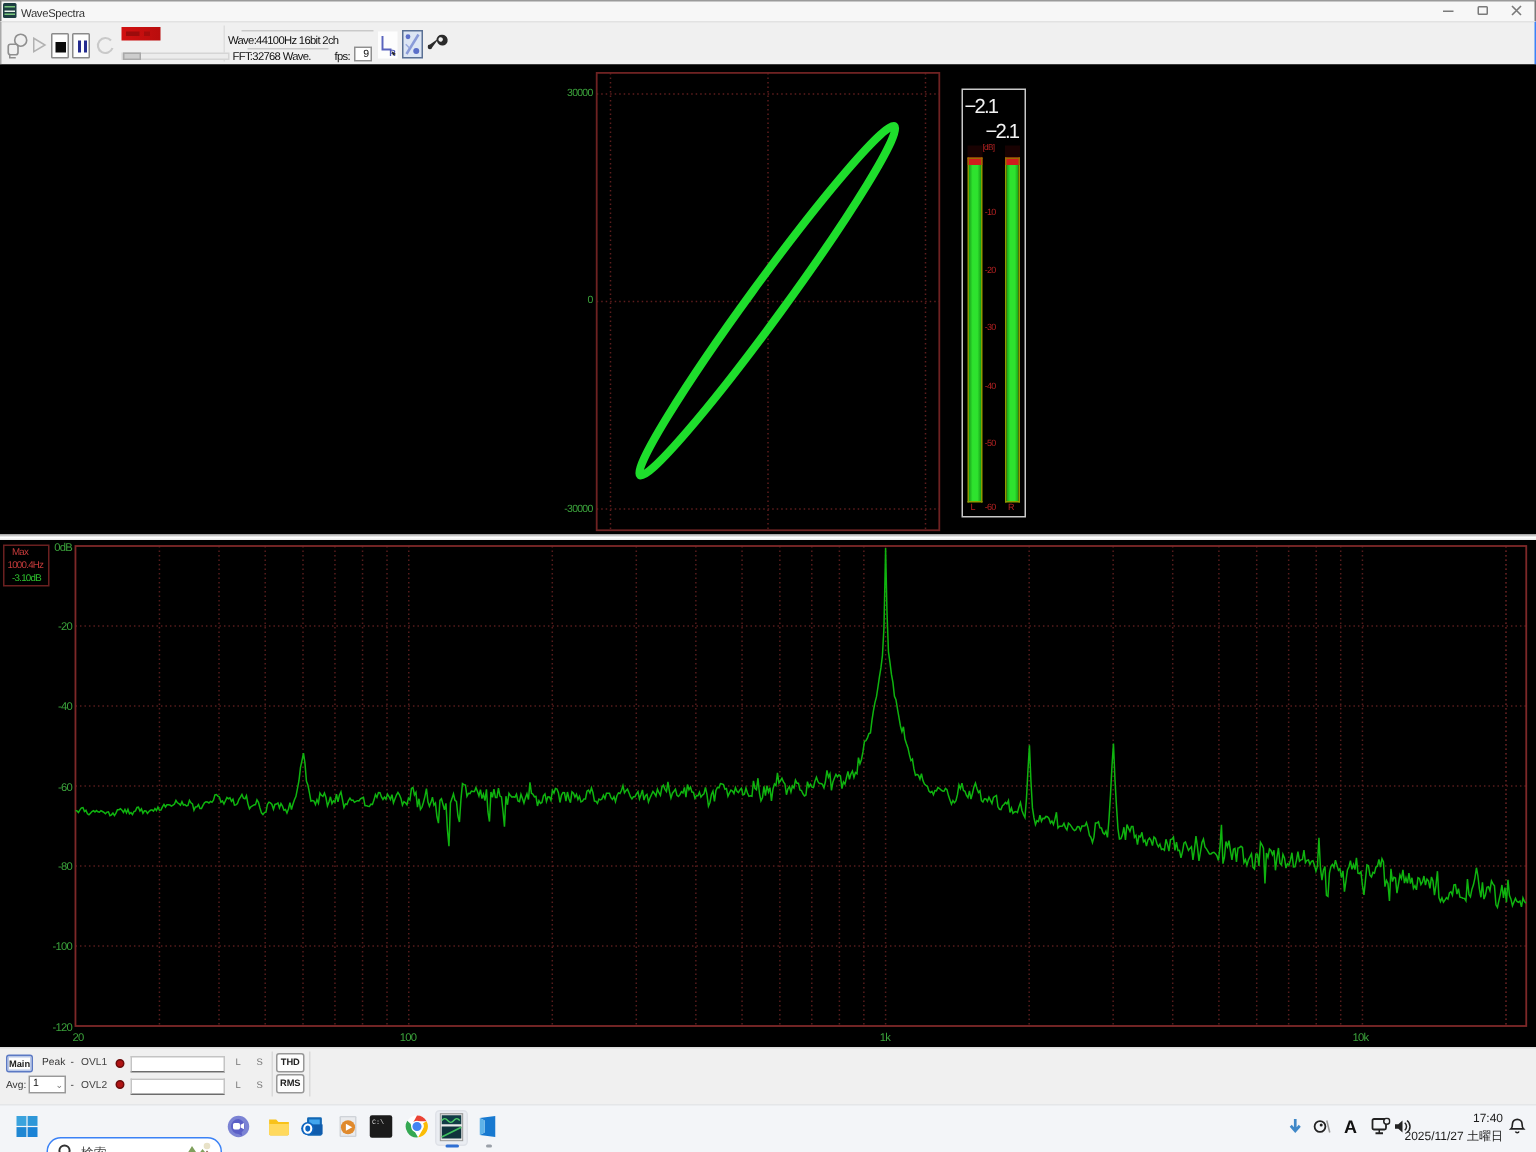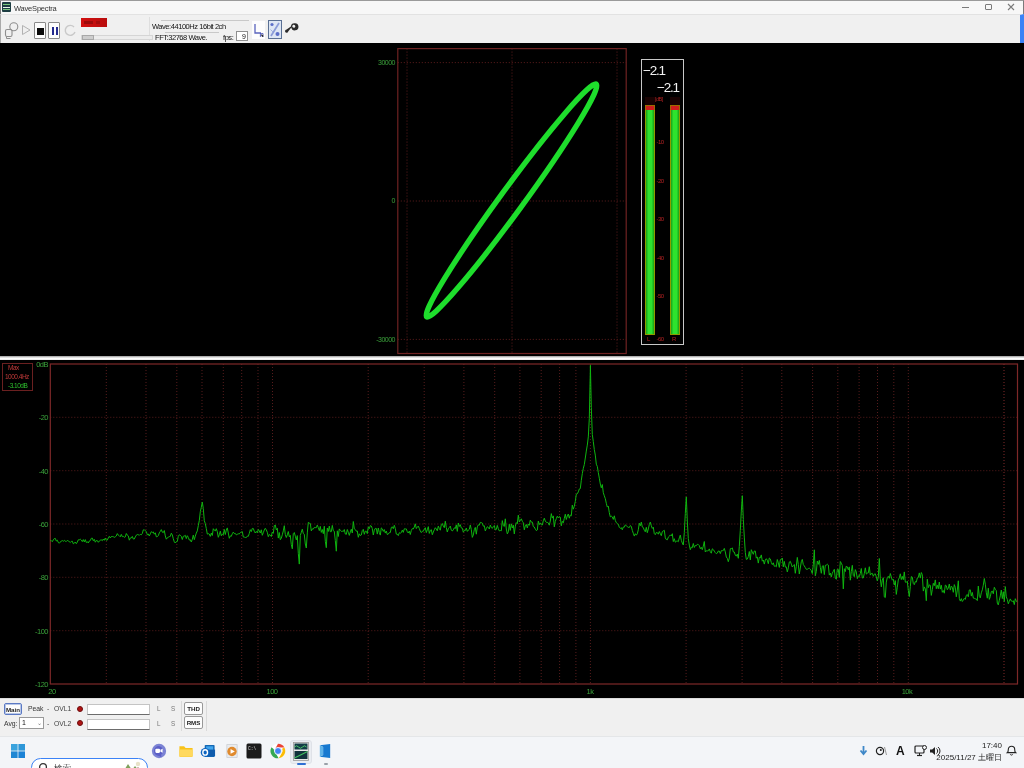--- a/index.html
+++ b/index.html
@@ -4,21 +4,21 @@
 <style>
 * { margin:0; padding:0; box-sizing:border-box; }
 html,body { width:1024px; height:768px; overflow:hidden; background:#000; }
 body { font-family:"Liberation Sans", sans-serif; position:relative; }
 .abs { position:absolute; }
 #titlebar { left:0; top:0; width:1024px; height:14px; background:#f7f7f7; border-left:1px solid #7a7a7a; border-top:1px solid #9a9a9a; border-right:1px solid #7a7a7a; }
 #appicon { left:2px; top:2px; width:9px; height:10px; background:#1d3d42; border-radius:1px; }
 #appicon i { position:absolute; left:1px; right:1px; height:1px; background:#79c77c; }
 #apptitle { left:14px; top:3.5px; font-size:7.5px; color:#333; letter-spacing:-0.2px; }
 .wbtn { top:3px; color:#5a5a5a; font-size:9px; }
-#toolbar { left:0; top:14px; width:1024px; height:29px; background:#f0f0f0; border-top:1px solid #e2e2e2; border-left:1px solid #aaa; border-right:4px solid #3b82f6;padding-left:36px; }
+#toolbar { left:0; top:14px; width:1024px; height:29px; background:#f0f0f0; border-top:1px solid #e2e2e2; border-left:1px solid #aaa; border-right:1px solid #3b82f6;padding-left:36px; }
 .tbtn { position:absolute; top:7px; width:12px; height:17px; }
 .tbtn.framed { background:#fdfdfd; border:1px solid #8a8a8a; border-radius:1px; }
 #redbox { left:80px; top:3px; width:26px; height:9px; background:linear-gradient(90deg,#d21010,#b90d0d); }
 #slider { left:80px; top:20px; width:72px; height:5px; background:#ececec; border:1px solid #d5d5d5; }
 #sliderthumb { left:0px; top:-1px; width:12px; height:5px; background:#cdcdcd; border:1px solid #a8a8a8; }
 .tline { position:absolute; height:1px; background:#c9c9c9; }
 .ttext { position:absolute; font-size:7.5px; color:#111; letter-spacing:-0.45px; white-space:pre; }
 #fpsbox { left:235px; top:16px; width:12px; height:10px; background:#fff; border:1px solid #8f8f8f; font-size:7px; color:#111; text-align:right; padding-right:1px; line-height:9px; }
 
 #scope { left:0; top:43px; width:1024px; height:314px; background:#000; }

